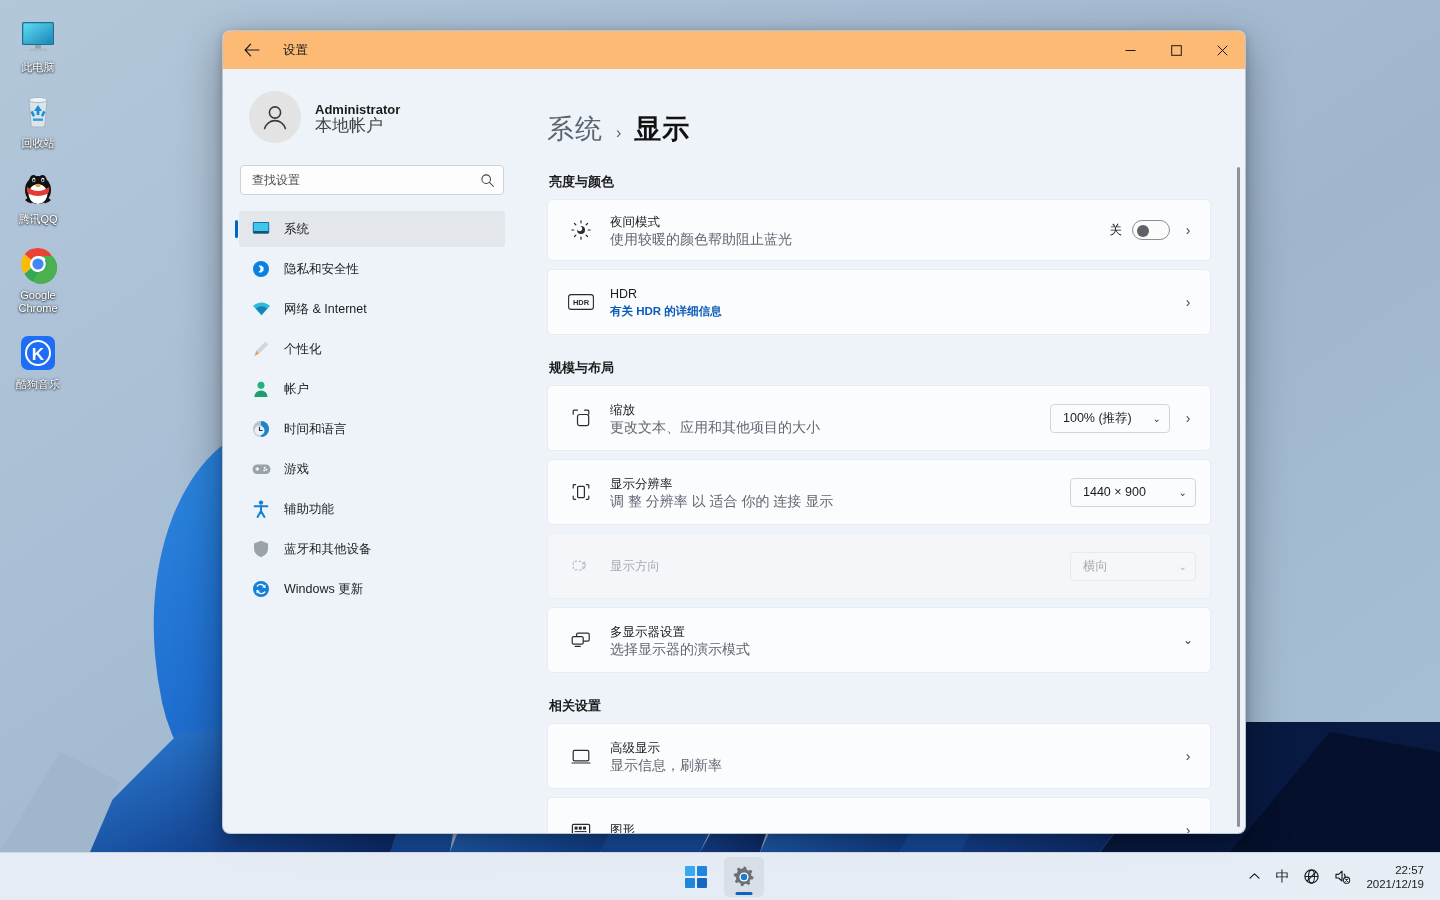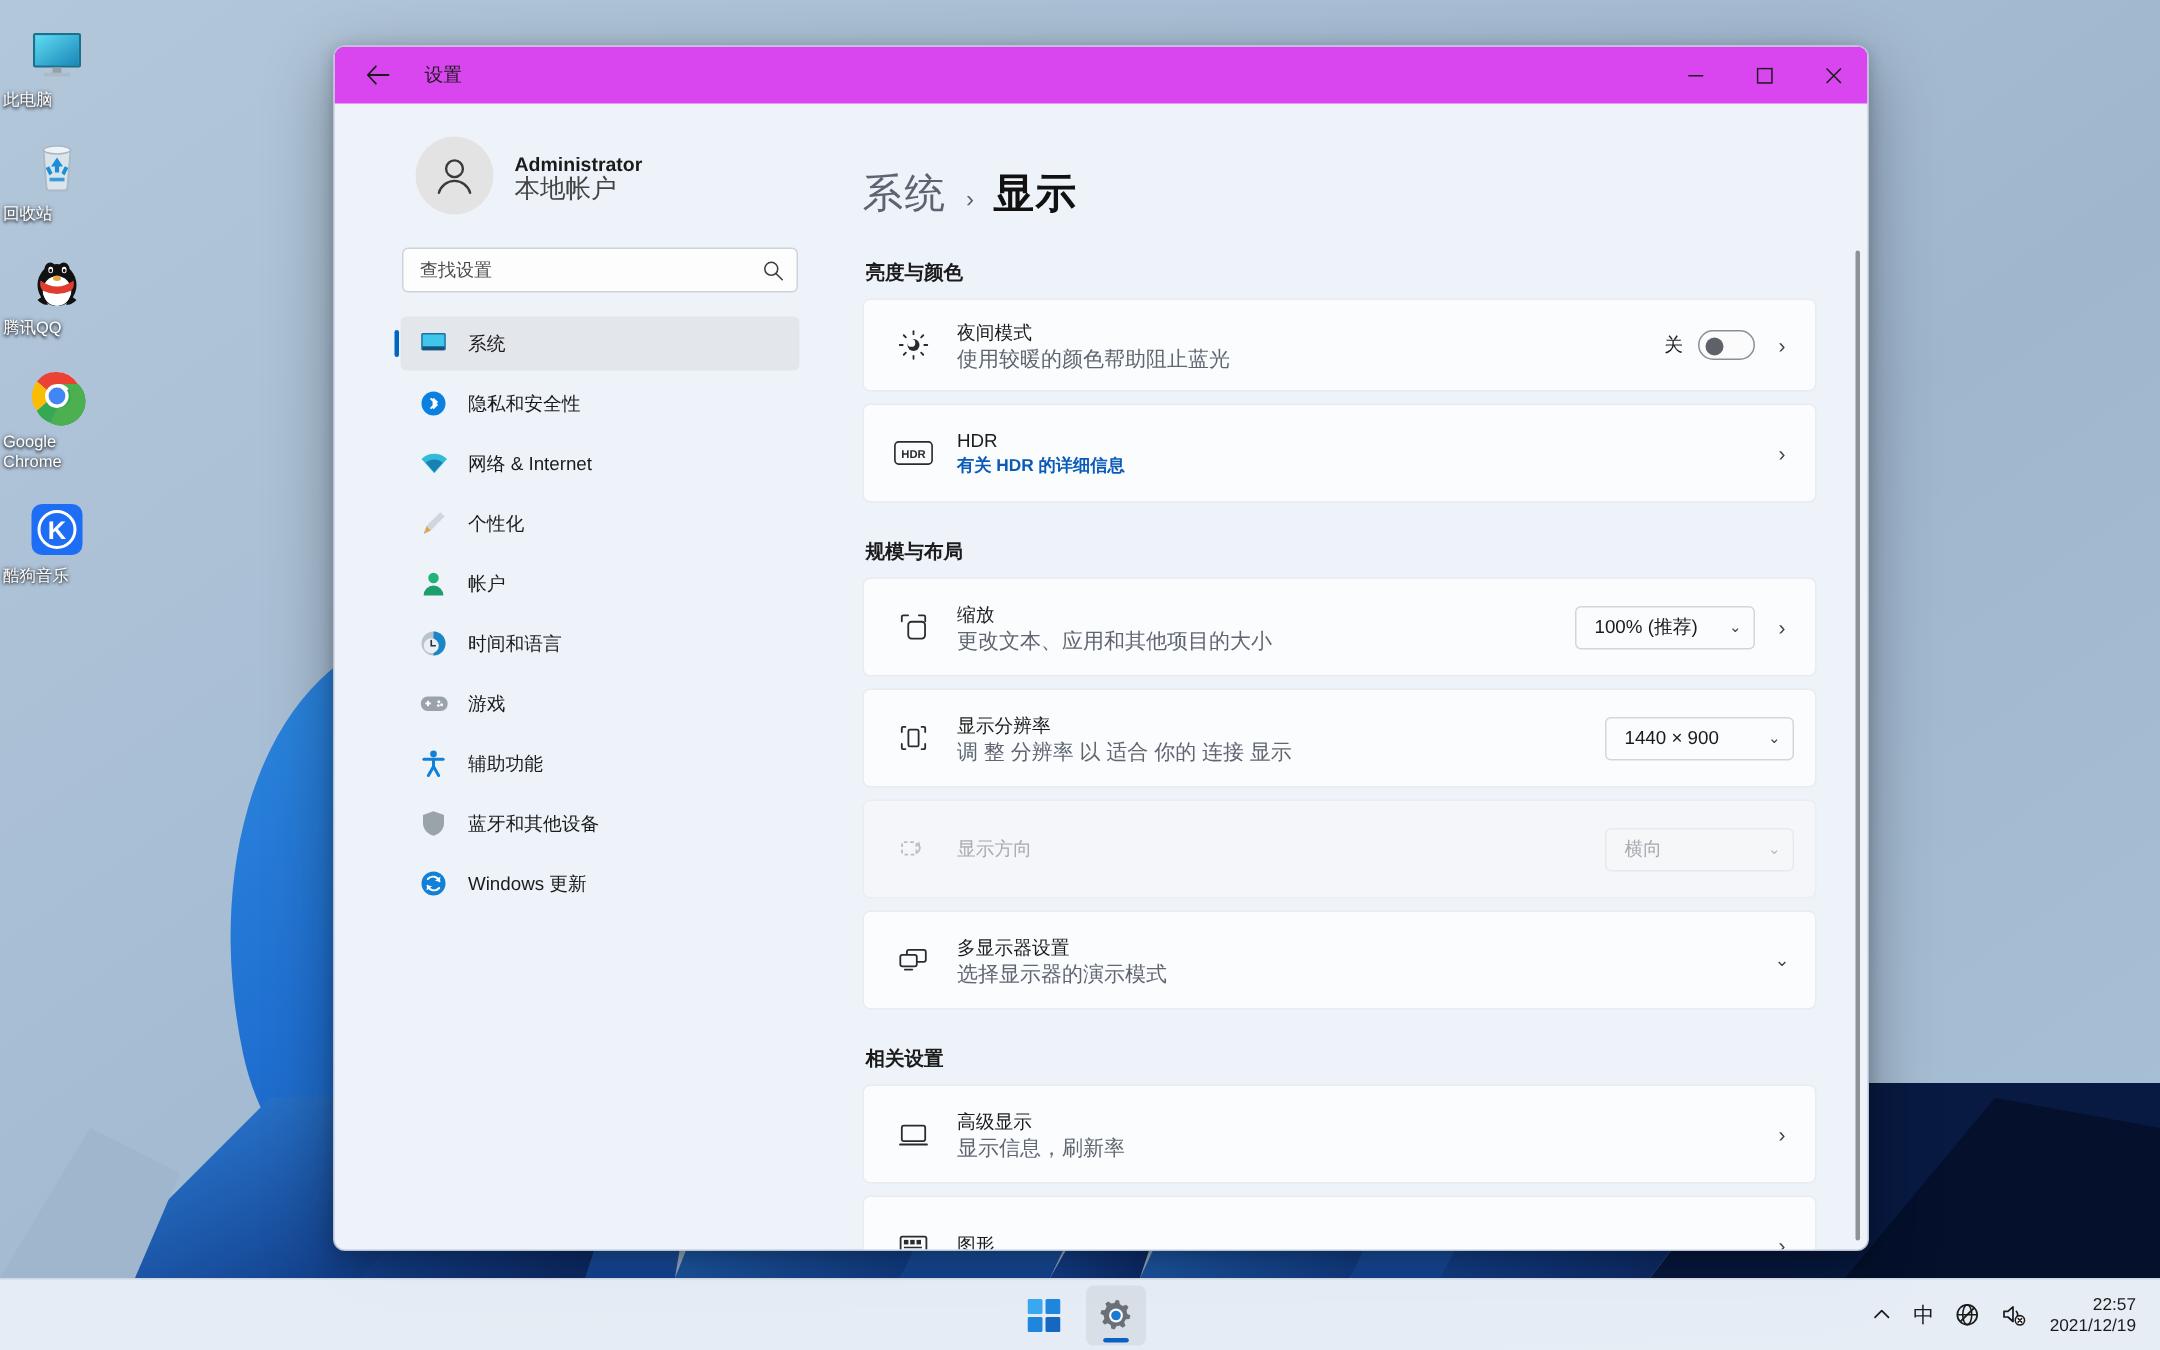--- a/index.html
+++ b/index.html
@@ -23,21 +23,21 @@
     position: absolute; left: 150px; bottom: 60px;
     width: 300px; height: 420px;
     background: linear-gradient(150deg, #2e8ae0 0%, #1f6fd0 45%, #14529f 100%);
     border-radius: 55% 45% 48% 52% / 60% 55% 45% 40%;
     transform: rotate(-12deg);
   }
 
   
   .desk-icons { position: absolute; left: 0; top: 8px; width: 76px; }
   .desk-icon {
-    width: 76px; margin-bottom: 10px; cursor: default;
+    width: 76px; margin-bottom: 10px; text-align: center; cursor: default;
     padding-top: 6px;
   }
   .desk-icon .glyph {
     width: 44px; height: 44px; margin: 0 auto 3px; position: relative;
   }
   .desk-icon .cap {
     font-size: 11px; color: #ffffff; line-height: 13px;
     text-shadow: 0 1px 2px rgba(0,0,0,.75), 0 0 3px rgba(0,0,0,.6);
     font-weight: 500; word-break: break-word; padding: 0 2px;
   }
@@ -45,35 +45,35 @@
   
   #win {
     position: absolute; left: 222px; top: 30px; width: 1024px; height: 804px;
     background: #eef3fa; border-radius: 8px 8px 8px 8px;
     box-shadow: 0 14px 44px rgba(0,0,0,.34), 0 2px 10px rgba(0,0,0,.2);
     overflow: hidden; display: flex; flex-direction: column;
     border: 1px solid rgba(120,140,165,.45);
   }
   .titlebar {
     height: 38px; display: flex; align-items: center; flex: 0 0 38px;
-    background: #d946ef;
+    background: #fdba74;
   }
   .back-btn {
     width: 34px; height: 30px; margin-left: 12px; border-radius: 4px;
     display: flex; align-items: center; justify-content: center;
     color: #1b1b1b; font-size: 17px; cursor: default;
   }
   .win-title { font-size: 12.5px; color: #1b1b1b; margin-left: 14px; }
   .win-ctrls { margin-left: auto; display: flex; height: 38px; }
   .win-ctrl {
     width: 46px; height: 38px; display: flex; align-items: center; justify-content: center;
     color: #1b1b1b; cursor: default;
   }
 
-  .body-wrap { flex: 1; display: flex; min-height: 0; position: relative; padding-left: 28px; }
+  .body-wrap { flex: 1; display: flex; min-height: 0; position: relative; }
 
   
   .sidebar {
     width: 298px; flex: 0 0 298px; padding: 0 16px 0 16px; overflow: hidden;
   }
   .acct { display: flex; align-items: center; padding: 22px 0 22px 10px; }
   .avatar {
     width: 52px; height: 52px; border-radius: 50%; background: #e3e3e3;
     display: flex; align-items: center; justify-content: center; flex: 0 0 52px;
   }

